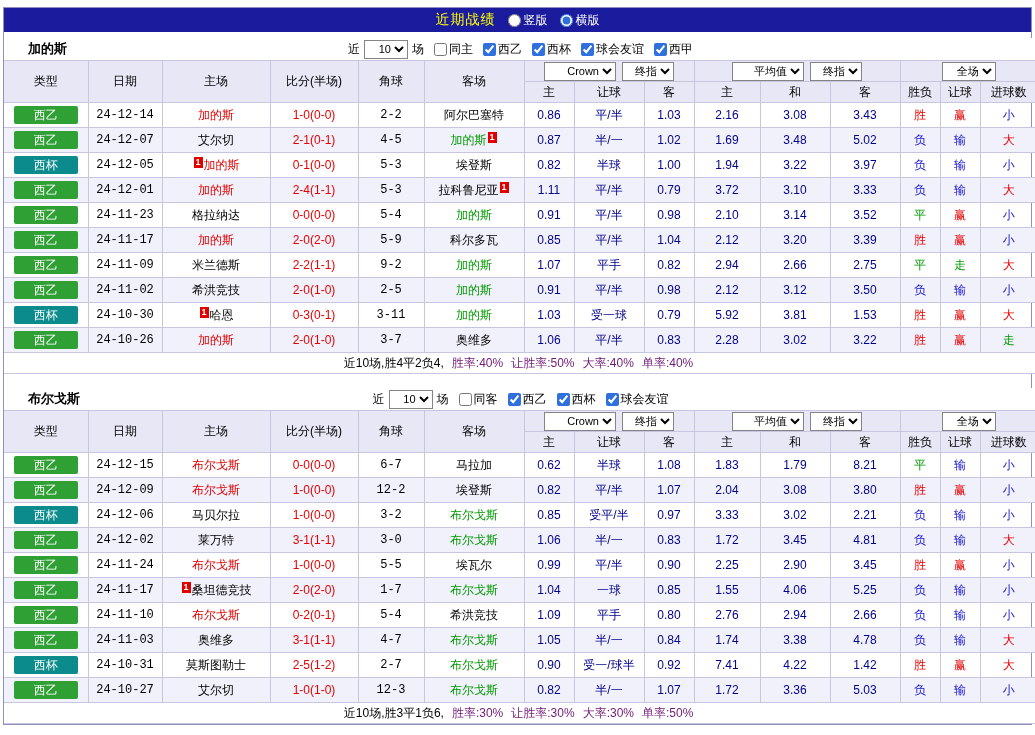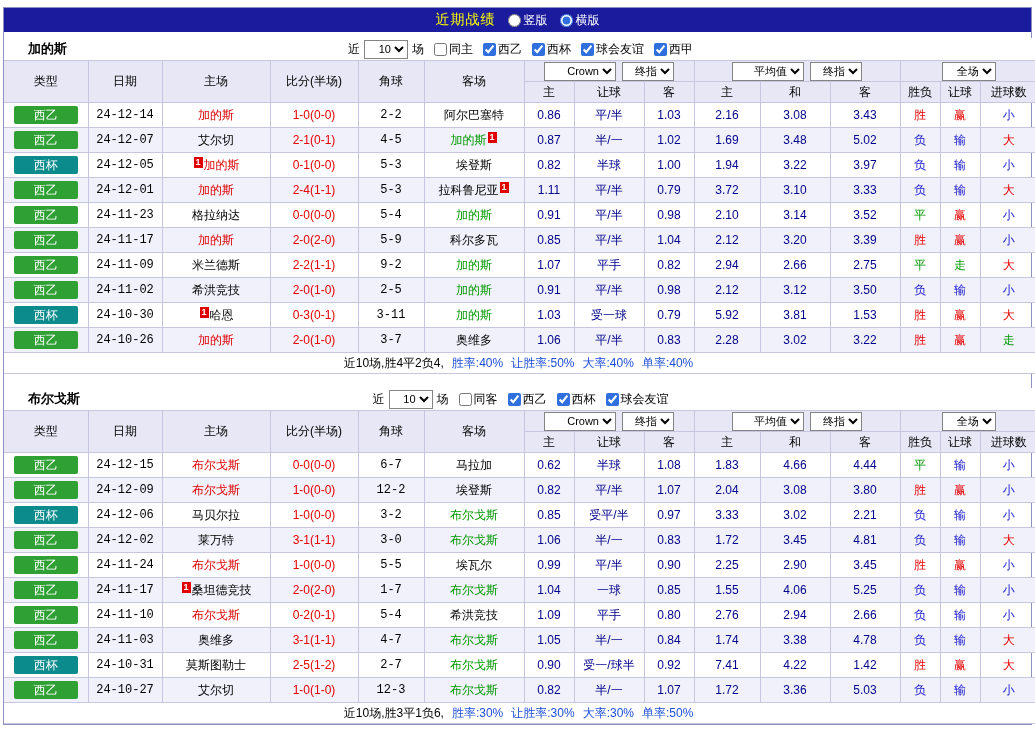--- a/index.html
+++ b/index.html
@@ -50,21 +50,21 @@
   .t-opp  { color:#000; }
   .rc { display:inline-block; background:#e00000; color:#fff; font-size:9px; line-height:11px; min-width:9px;
         padding:0 1px; position:relative; top:-4px; margin:0 1px; font-weight:bold; }
 
   .r-red   { color:#e60000; }
   .r-blue  { color:#1515cc; }
   .r-green { color:#009900; }
 
   .foot td { height:21px; background:#fff; }
   .fp { color:#000; margin-right:4px; }
-  .fs { color:#1d4ed8; margin:0 4px; }
+  .fs { color:#701a75; margin:0 4px; }
 </style>
 </head>
 <body>
 
 <div class="page">
   <div class="titlebar">
     <span class="title">近期战绩</span>
     <label class="rlabel">
       <input type="radio" name="layout" style="">
       <span>竖版</span>
@@ -402,22 +402,22 @@
             <td><span class="comp c-green">西乙</span></td>
             <td class="plain">24-12-15</td>
             <td><span class="t-home">布尔戈斯</span></td>
             <td class="score">0-0(0-0)</td>
             <td class="plain">6-7</td>
             <td><span class="t-opp">马拉加</span></td>
             <td class="odds">0.62</td>
             <td class="odds">半球</td>
             <td class="odds">1.08</td>
             <td class="odds">1.83</td>
-            <td class="odds">4.66</td>
-            <td class="odds">4.44</td>
+            <td class="odds">1.79</td>
+            <td class="odds">8.21</td>
             <td class="res r-green">平</td>
             <td class="res r-blue">输</td>
             <td class="res r-blue">小</td>
           </tr>
           <tr class="mrow">
             <td><span class="comp c-green">西乙</span></td>
             <td class="plain">24-12-09</td>
             <td><span class="t-home">布尔戈斯</span></td>
             <td class="score">1-0(0-0)</td>
             <td class="plain">12-2</td>

